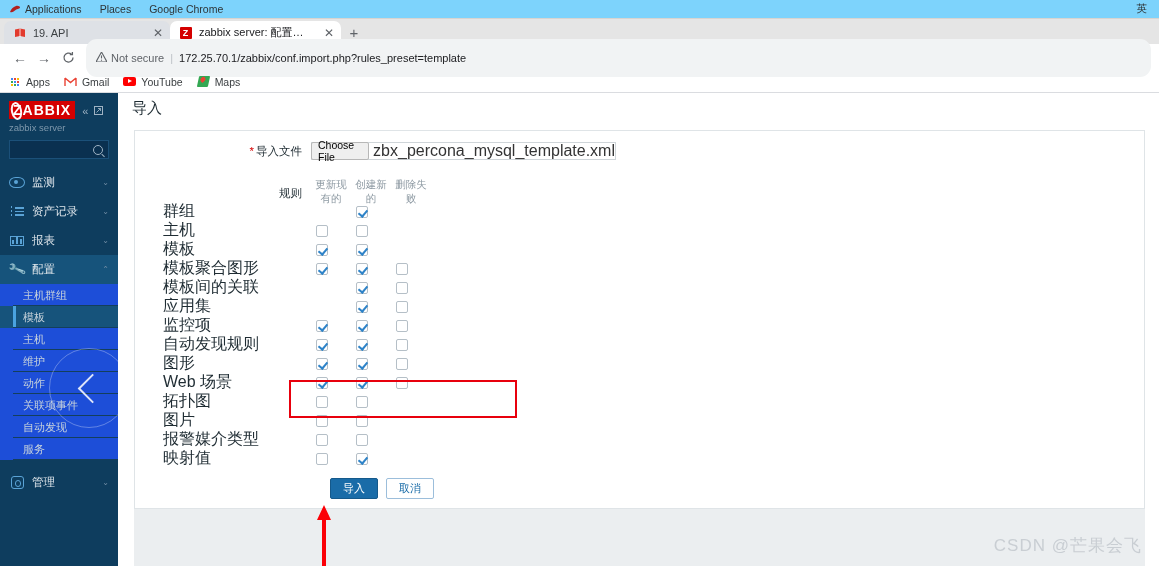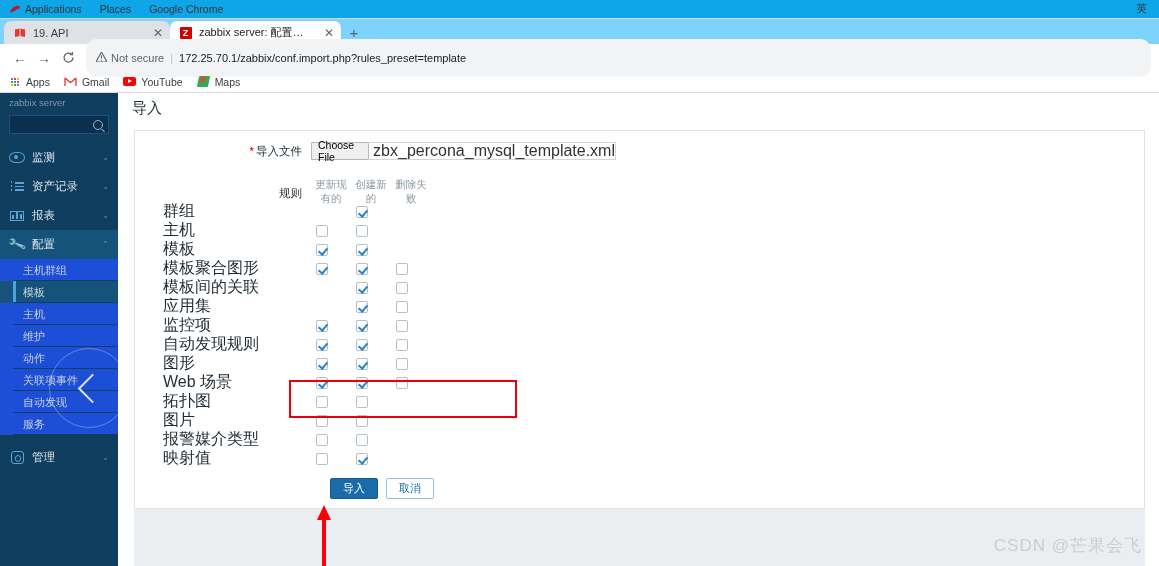--- a/index.html
+++ b/index.html
@@ -5,29 +5,29 @@
   html,body{margin:0;padding:0;}
   body{
     width:1159px;height:566px;overflow:hidden;
     font-family:"Liberation Sans","DejaVu Sans",sans-serif;
     font-size:12px;color:#1f2c33;background:#fff;
     -webkit-font-smoothing:antialiased;
   }
   .screen{position:relative;width:1159px;height:566px;overflow:hidden;}
 
   
-  .osbar{height:18px;background:#0ea5e9;border-bottom:1px solid #d8d4d0;
+  .osbar{height:18px;background:#7dd3fc;border-bottom:1px solid #d8d4d0;
          display:flex;align-items:center;font-size:10.5px;color:#2e3436;}
   .osbar .os-item{padding:0 9px;line-height:18px;white-space:nowrap;}
   .osbar .os-logo{display:inline-block;width:12px;height:9px;margin-right:4px;position:relative;top:1px;}
   .osbar .spacer{flex:1;}
   .osbar .os-right{padding-right:12px;font-size:10.5px;color:#2e3436;}
 
   
-  .tabstrip{height:25px;background:#7dd3fc;display:flex;align-items:flex-end;padding-left:4px;}
+  .tabstrip{height:25px;background:#e5e5e5;display:flex;align-items:flex-end;padding-left:4px;}
   .tab{height:23px;display:flex;align-items:center;padding:0 7px 0 9px;
        border-radius:7px 7px 0 0;font-size:11px;color:#3c4043;max-width:210px;}
   .tab.inactive{background:#dee1e6;color:#3c4043;}
   .tab.active{background:#fff;color:#202124;}
   .tab .favicon{width:13px;height:13px;margin-right:7px;flex:none;display:flex;align-items:center;justify-content:center;}
   .tab .tab-title{flex:1;white-space:nowrap;overflow:hidden;text-overflow:ellipsis;}
   .tab .tab-close{margin-left:10px;font-size:12px;color:#5f6368;line-height:1;}
   .newtab{width:26px;height:23px;display:flex;align-items:center;justify-content:center;
           font-size:15px;color:#5f6368;}
   .fav-zbx{width:12px;height:12px;background:#d40000;color:#fff;font-weight:bold;
@@ -253,20 +253,34 @@
       <span class="bm-ico">
           <span class="maps-ico"></span>
         </span>
       <span>Maps</span>
     </div>
   </div>
 
   <div class="viewport">
 
     <div class="sidebar">
+      <div class="zbx-brand">
+        <span class="zbx-logo-wrap">
+          <span class="zbx-logo">ZABBIX</span>
+        </span>
+        <span class="side-ctrl">
+          <span>«</span>
+          <span>
+            <svg width="9" height="9" viewBox="0 0 9 9">
+                <rect x="0.5" y="0.5" width="8" height="8" fill="none" stroke="#9fb3c4"></rect>
+                <path d="M2.5 6.5 6.5 2.5M6.5 2.5H4M6.5 2.5V5" stroke="#9fb3c4" stroke-width=".9" fill="none"></path>
+              </svg>
+          </span>
+        </span>
+      </div>
       <div class="server-name">zabbix server</div>
       <div class="side-search">
         <span class="mag"></span>
       </div>
 
       <div class="nav">
         <div class="nav-item">
           <span class="ni-ico">
               <span class="eye"></span>
             </span>

